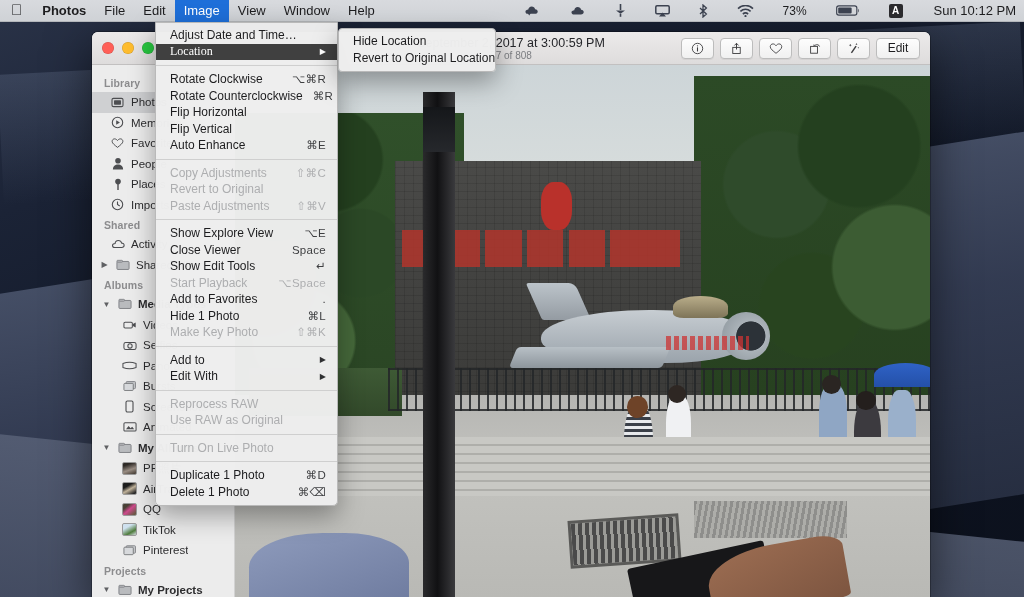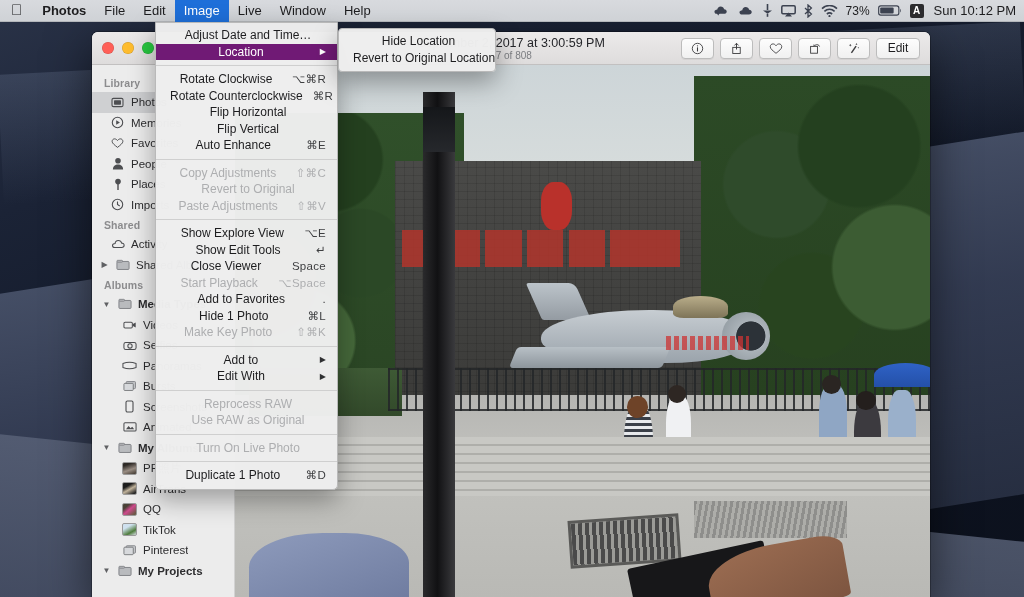--- a/index.html
+++ b/index.html
@@ -48,21 +48,21 @@
   .mb-left{ display:flex; align-items:center; height:22px; }
   .mb-item{
     padding:0 9px; height:22px; line-height:22px; font-size:13px;
     white-space:nowrap; cursor:default;
   }
   .mb-item.bold{ font-weight:bold; }
   .mb-item.active{ background:#1e6fd9; color:#fff;text-align:right; }
   .apple-logo{ padding:0 11px 0 11px; font-size:15px; line-height:20px; }
   .mb-right{
     margin-left:auto; display:flex; align-items:center; height:22px;
-    padding-right:8px; gap:8px;
+    padding-right:8px; gap:29px;
   }
   .mb-right .sicon{ display:flex; align-items:center; font-size:12px; }
   .battpct{ font-size:12px; }
   .clock{ font-size:13px; padding-left:2px; }
   .ab-badge{
     display:inline-block; width:14px; height:14px; background:#2b2b2e; color:#fff;
     font-size:10px; font-weight:bold; text-align:center; line-height:14px; border-radius:2px;
   }
 
   
@@ -289,25 +289,25 @@
     background:rgba(238,238,238,.985);
     border:1px solid #b9b9b9; border-radius:0 0 5px 5px;
     box-shadow:0 10px 26px rgba(0,0,0,.34);
     padding:4px 0 5px 0; z-index:100;
     font-size:12px; color:#1d1d1f;
   }
   .mi{
     height:16.5px; display:flex; align-items:center;
     padding:0 11px 0 14px; white-space:nowrap; position:relative;
   }
-  .mi .lbl{ flex:1;text-align:center; }
+  .mi .lbl{ flex:1; }
   .mi .key{ color:#3d3e40; font-size:11.5px; margin-left:10px; letter-spacing:.3px; }
   .mi.disabled{ color:#adaeb0; }
   .mi.disabled .key{ color:#adaeb0; }
-  .mi.hl{ background:#701a75; color:#fff; }
+  .mi.hl{ background:#404040; color:#fff;font-family:Liberation Serif, serif; }
   .mi.hl .key,.mi.hl .arrow{ color:#fff; }
   .mi .arrow{ font-size:8px; color:#2f3032; margin-left:8px; }
   .msep{ height:1px; background:#cfcfcf; margin:5px 0 5px 0; }
 
   
   #loc-submenu{
     position:absolute; left:338px; top:28px; width:158px;
     background:rgba(238,238,238,.985);
     border:1px solid #b9b9b9; border-radius:4px;
     box-shadow:0 10px 26px rgba(0,0,0,.34);
@@ -548,20 +548,21 @@
       <div class="srow indent1">
         <span class="sic">
           <svg width="14" height="12" viewBox="0 0 15 12">
               <rect x="3.4" y="1.4" width="10" height="8" rx="1" fill="#c3c5c8" stroke="#7e8084" stroke-width=".9"></rect>
               <rect x="1" y="3" width="10" height="8" rx="1" fill="#d7d9dc" stroke="#6f7174" stroke-width=".9"></rect>
             </svg>
         </span>
         <span class="slabel">Pinterest</span>
       </div>
 
+      <div class="sec-header">Projects</div>
       <div class="srow group">
         <span class="tri">▼</span>
         <span class="sic">
           <svg width="14" height="12" viewBox="0 0 15 12">
               <rect x="1" y="2.2" width="13" height="8.6" rx="1.1" fill="#b9bbbe" stroke="#7e8084" stroke-width="1"></rect>
               <rect x="1" y="1" width="6" height="2" rx=".8" fill="#b9bbbe" stroke="#7e8084" stroke-width=".9"></rect>
             </svg>
         </span>
         <span class="slabel">My Projects</span>
       </div>
@@ -610,21 +611,21 @@
   </div>
 </div>
 
 <div id="menubar">
   <div class="mb-left">
     <div class="mb-item apple-logo"></div>
     <div class="mb-item bold">Photos</div>
     <div class="mb-item">File</div>
     <div class="mb-item">Edit</div>
     <div class="mb-item active">Image</div>
-    <div class="mb-item">Live</div>
+    <div class="mb-item">View</div>
     <div class="mb-item">Window</div>
     <div class="mb-item">Help</div>
   </div>
   <div class="mb-right">
     <span class="sicon">
       <svg width="17" height="12" viewBox="0 0 18 12">
           <path d="M4.4 9h8.2c1.8 0 3-1.1 3-2.5 0-1.4-1.2-2.5-2.8-2.4C12.4 2.3 11 1.2 9.2 1.2 7.2 1.2 5.7 2.7 5.6 4.5 3.9 4.6 2.6 5.5 2.6 6.8 2.6 8.1 3.6 9 4.4 9z" fill="#3c4250"></path>
           <path d="M4.6 7.6 L6.6 10.8 L8.6 7.6 Z" fill="#3c4250"></path>
         </svg>
     </span>
@@ -717,26 +718,26 @@
     <span class="key">⇧⌘V</span>
   </div>
 
   <div class="msep"></div>
 
   <div class="mi">
     <span class="lbl">Show Explore View</span>
     <span class="key">⌥E</span>
   </div>
   <div class="mi">
+    <span class="lbl">Close Viewer</span>
+    <span class="key">Space</span>
+  </div>
+  <div class="mi">
     <span class="lbl">Show Edit Tools</span>
     <span class="key">↵</span>
-  </div>
-  <div class="mi">
-    <span class="lbl">Close Viewer</span>
-    <span class="key">Space</span>
   </div>
   <div class="mi disabled">
     <span class="lbl">Start Playback</span>
     <span class="key">⌥Space</span>
   </div>
   <div class="mi">
     <span class="lbl">Add to Favorites</span>
     <span class="key">.</span>
   </div>
   <div class="mi">
@@ -773,20 +774,24 @@
   <div class="mi disabled">
     <span class="lbl">Turn On Live Photo</span>
   </div>
 
   <div class="msep"></div>
 
   <div class="mi">
     <span class="lbl">Duplicate 1 Photo</span>
     <span class="key">⌘D</span>
   </div>
+  <div class="mi">
+    <span class="lbl">Delete 1 Photo</span>
+    <span class="key">⌘⌫</span>
+  </div>
 </div>
 
 <div id="loc-submenu">
   <div class="mi">
     <span class="lbl">Hide Location</span>
   </div>
   <div class="mi">
     <span class="lbl">Revert to Original Location</span>
   </div>
 </div>

